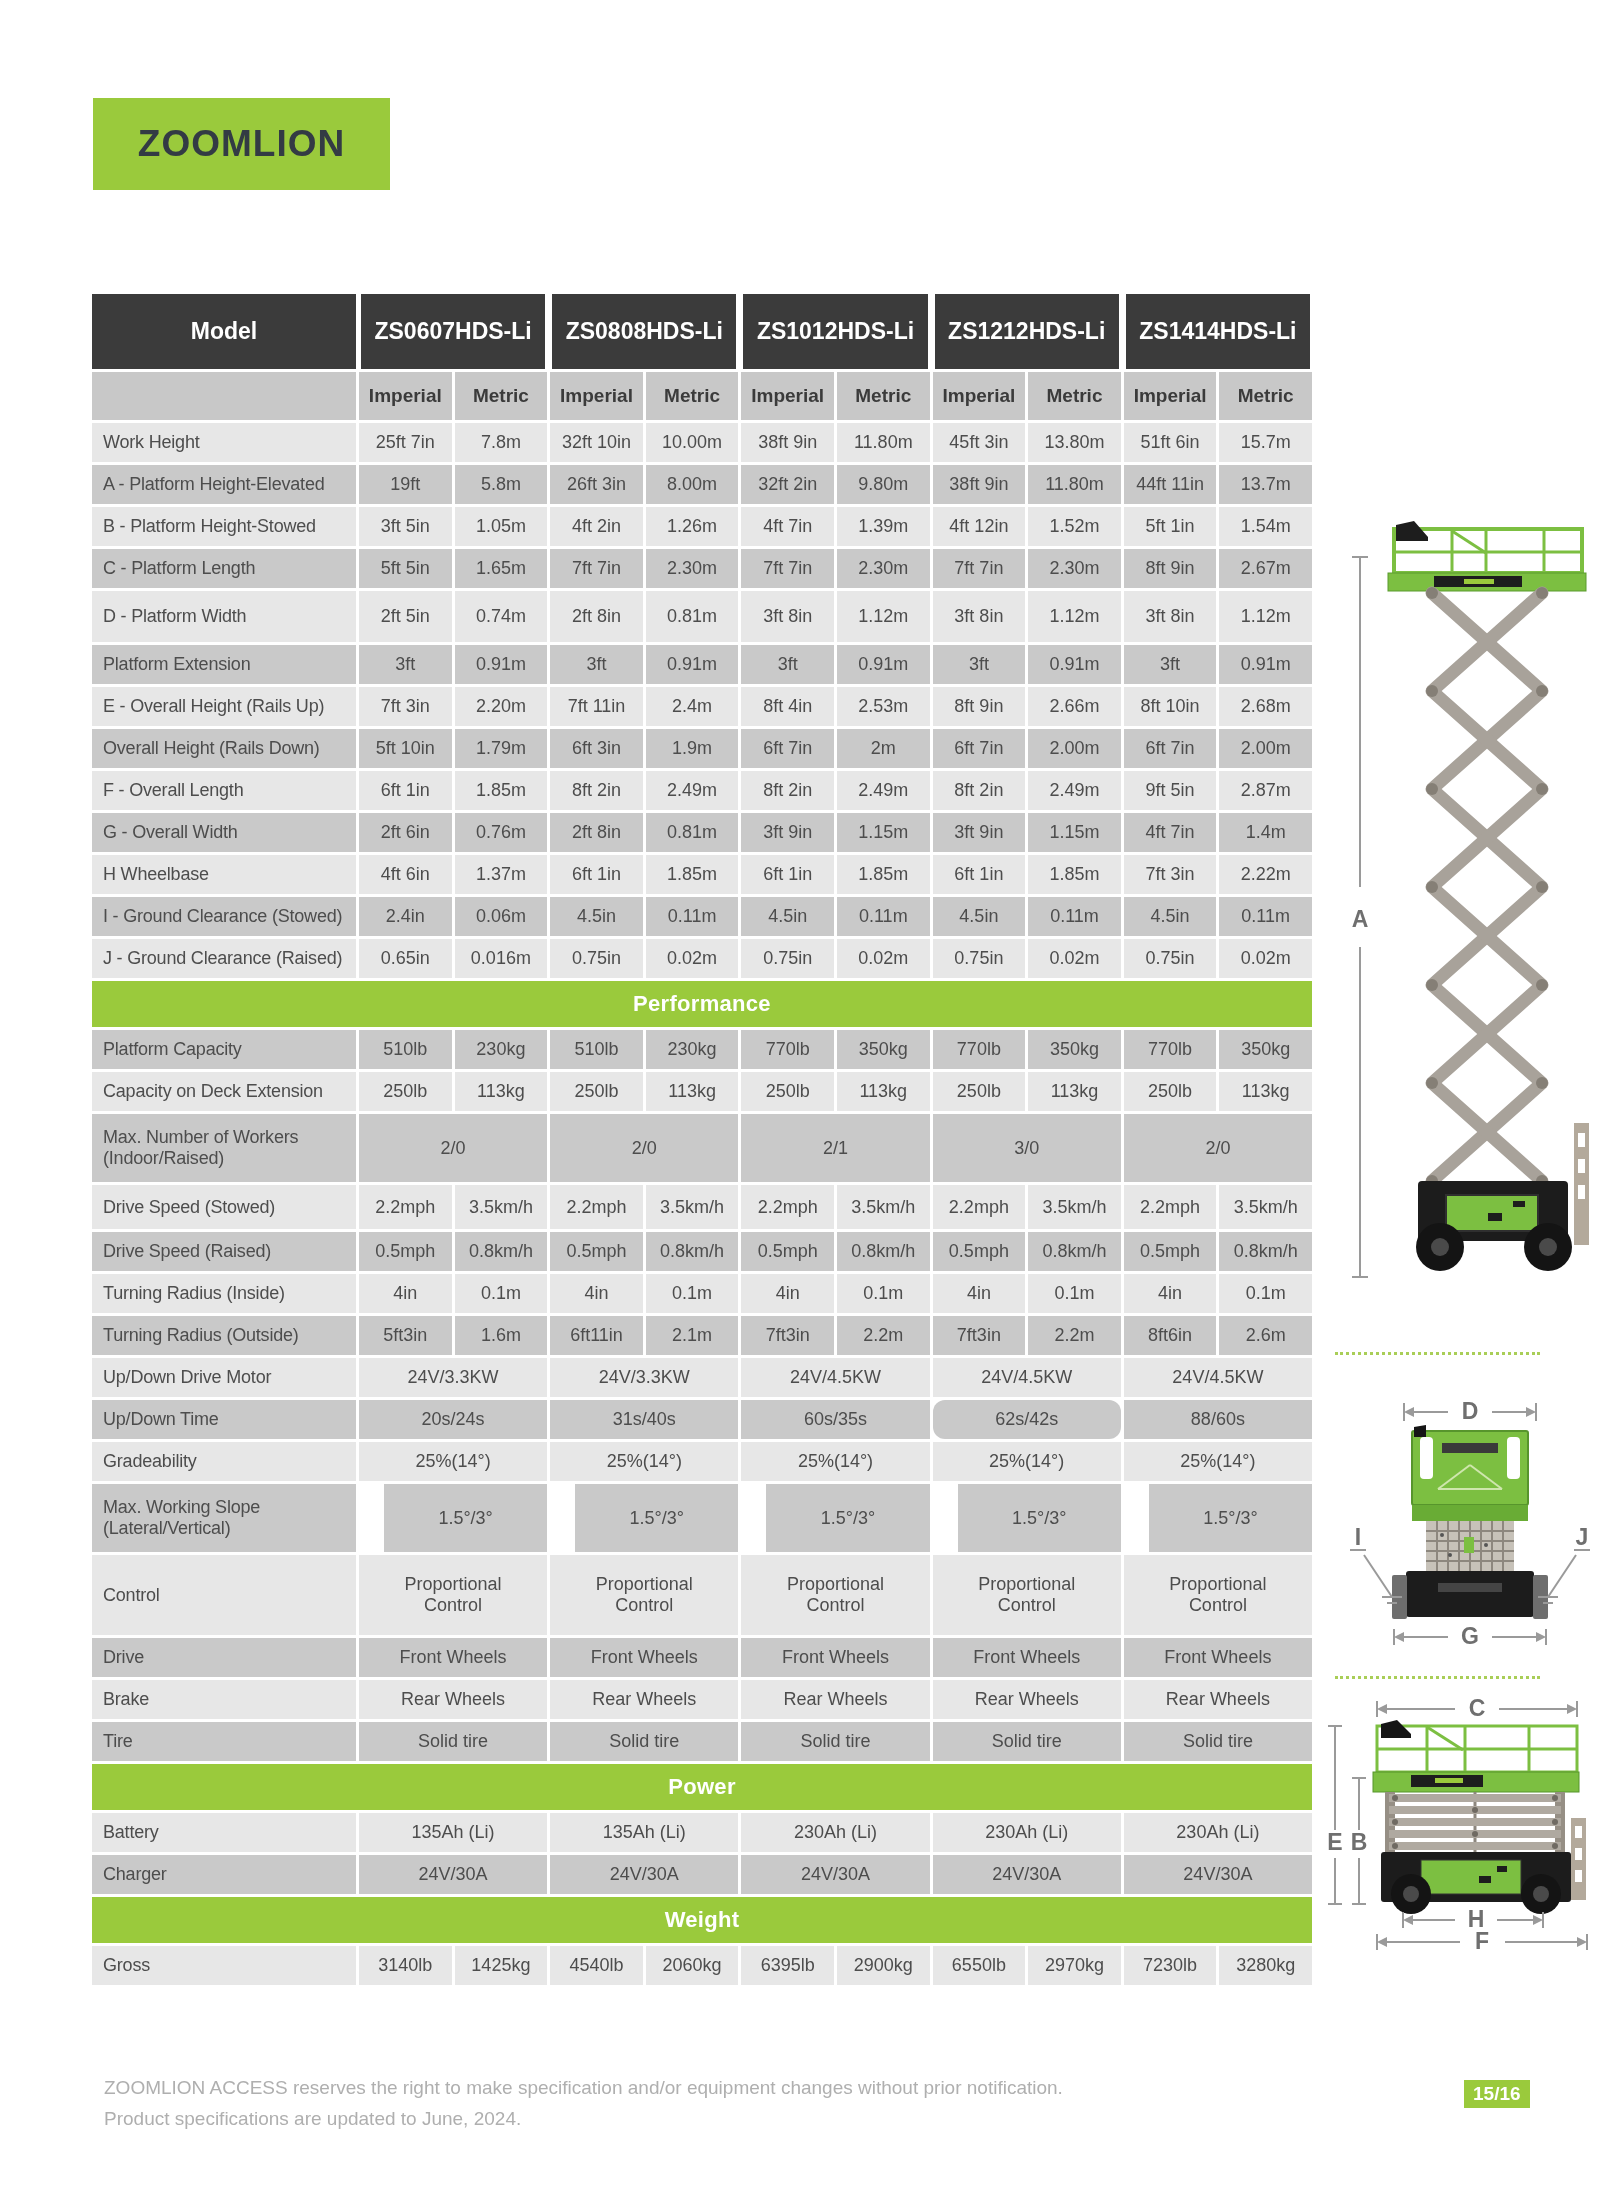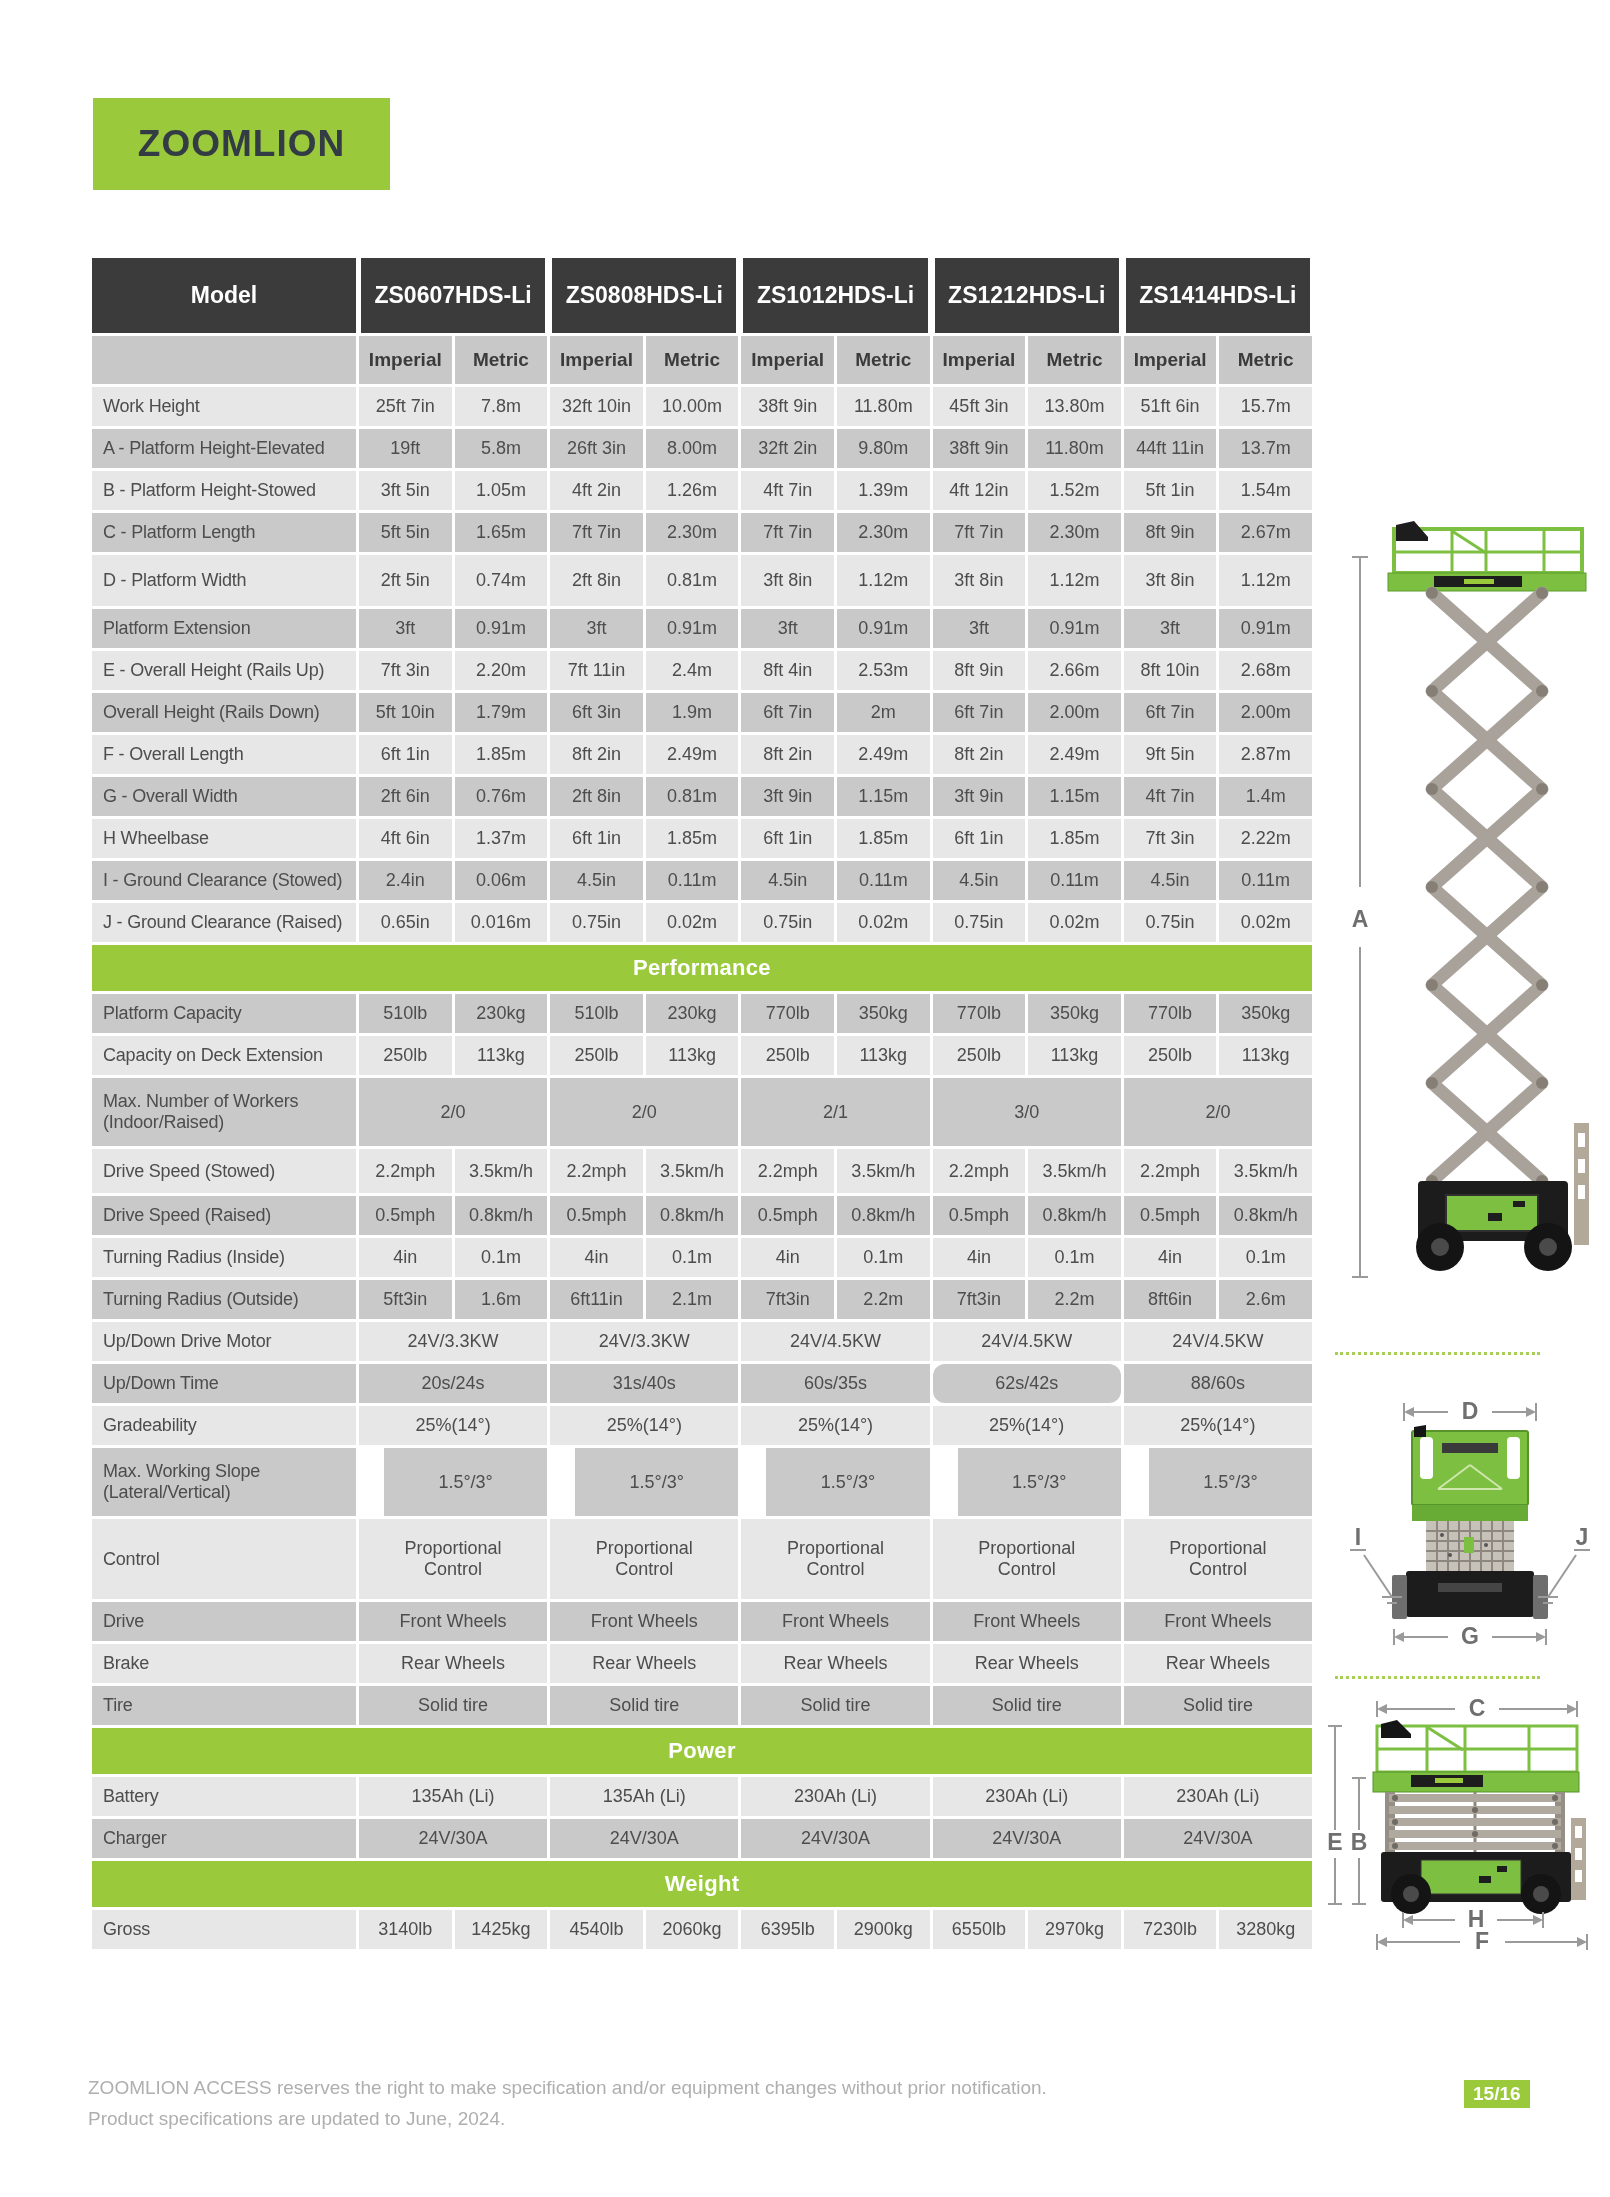--- a/index.html
+++ b/index.html
@@ -23,35 +23,35 @@
   .hdr{background:#3B3B3B;color:#fff;font-weight:bold;font-size:23px;}
   .mbox{margin:0 2px;}
   .sub{background:#C8C8C8;font-weight:bold;color:#3B3B3B;font-size:19px;}
   .band{background:#9ACA3C;color:#fff;font-weight:bold;font-size:22px;letter-spacing:0.3px;}
   
   .diagram{position:absolute;}
   .dotted-sep{position:absolute;left:1335px;width:205px;height:0;
               border-top:3px dotted #A9CE57;}
   .dim-label{font-weight:bold;font-size:23px;fill:#6F6F6F;font-family:"Liberation Sans",sans-serif;}
   
-  .footer{position:absolute;left:88px;top:2072px;color:#AFAFAF;font-size:19px;line-height:31px;}
+  .footer{position:absolute;left:104px;top:2072px;color:#AFAFAF;font-size:19px;line-height:31px;}
   .page-badge{position:absolute;left:1464px;top:2080px;background:#9ACA3C;color:#fff;
               font-weight:bold;font-size:19px;padding:3px 9px;}
 </style>
 </head>
 <body>
 
 <div class="page">
 
   <div class="logo">
     <span>ZOOMLION</span>
   </div>
 
   <div class="spec-table" id="spec-table">
-      <div class="t-row" style="height: 75px;">
+      <div class="t-row" style="height: 75px; margin-top: 36px;">
         <div class="cell hdr">Model</div>
         <div class="cell hdr mbox" style="grid-column: span 2;">ZS0607HDS-Li</div>
         <div class="cell hdr mbox" style="grid-column: span 2;">ZS0808HDS-Li</div>
         <div class="cell hdr mbox" style="grid-column: span 2;">ZS1012HDS-Li</div>
         <div class="cell hdr mbox" style="grid-column: span 2;">ZS1212HDS-Li</div>
         <div class="cell hdr mbox" style="grid-column: span 2;">ZS1414HDS-Li</div>
       </div>
       <div class="t-row" style="height: 48px;">
         <div class="cell sub"></div>
         <div class="cell sub">Imperial</div>

